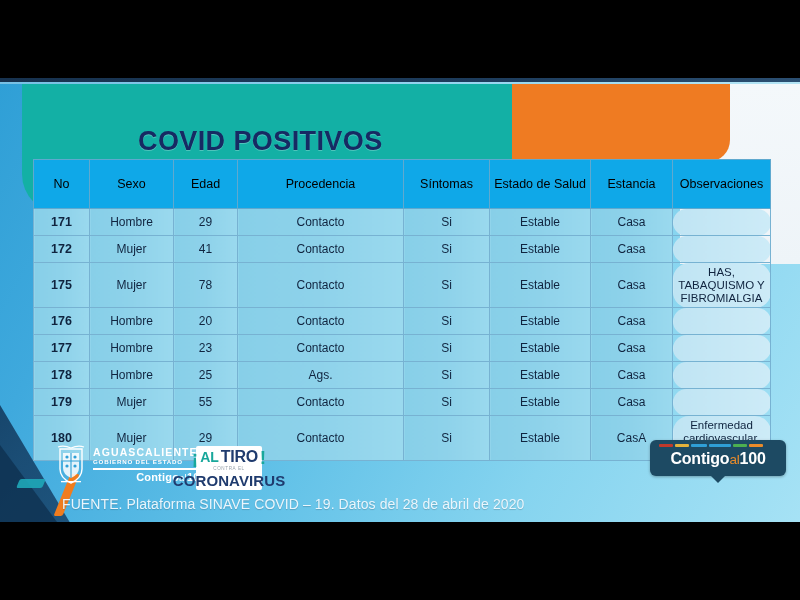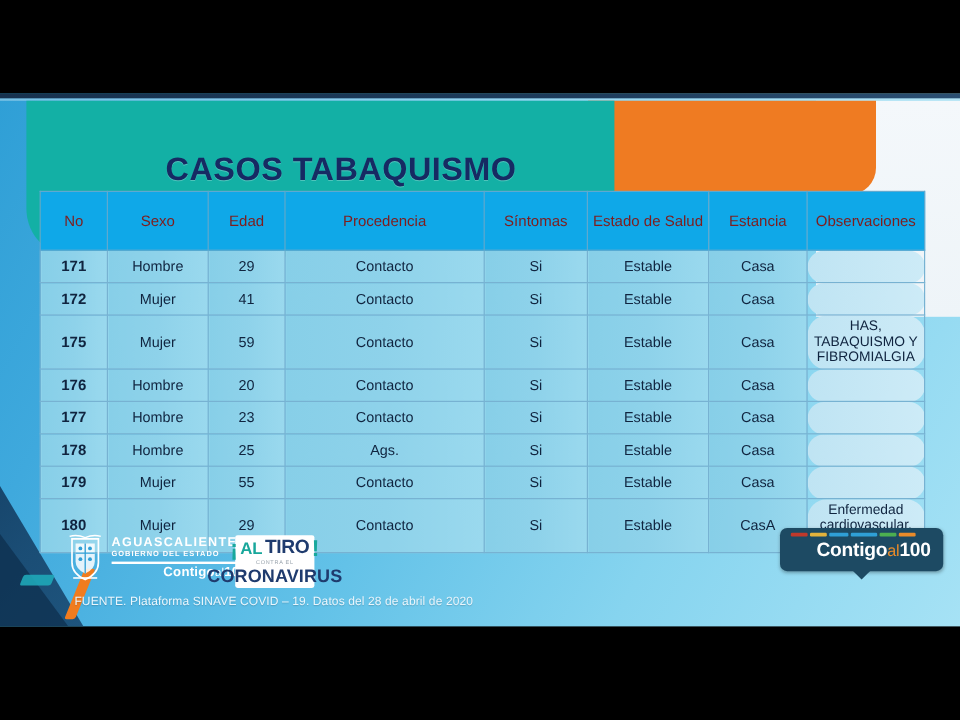--- a/index.html
+++ b/index.html
@@ -44,21 +44,21 @@
   .title{position:absolute;left:138px;top:48px;color:#162a63;
      font-size:27px;font-weight:bold;letter-spacing:.4px;
      font-family:"Liberation Sans",sans-serif;
      text-shadow:0 1px 0 rgba(255,255,255,.25);}
 
   
   #tablewrap{position:absolute;left:33px;top:81px;width:737px;}
   table{border-collapse:collapse;width:737px;table-layout:fixed;
         font-family:"Liberation Sans",sans-serif;}
   th,td{border:1px solid #7fb6d6;text-align:center;color:#10243f;}
-  thead th{background:#0fa8e8;color:#7f1d1d;font-size:12.5px;font-weight:normal;
+  thead th{background:#0fa8e8;color:#000000;font-size:12.5px;font-weight:normal;
      height:44px;line-height:14px;padding:2px 3px;border-color:#5fa9cf;}
   tbody td{height:24px;font-size:12px;padding:1px 3px;
      background:linear-gradient(90deg,#87cfe8 0%,#8ed2ea 50%,#9ad9ee 100%);
      border-color:#77b2d2;}
   tbody td.no{font-weight:bold;font-size:12.5px;}
   tbody td.obs{background:linear-gradient(90deg,#bfe4f3 0%,#cdebf7 100%);
      font-size:11.5px;line-height:13px;border-radius:16px;}
   tr.tall td{height:42px;}
 
   col.c-no{width:56px;}
@@ -86,49 +86,49 @@
   .altiro{position:absolute;left:196px;top:0px;width:66px;height:44px;
       background:#ffffff;border-radius:2px;display:flex;flex-direction:column;
       align-items:center;justify-content:center;}
   .altiro-top{display:flex;align-items:center;gap:2px;}
   .altiro-brk{color:#19a89c;font-size:19px;font-weight:bold;line-height:1;}
   .altiro-al{color:#18a79b;font-size:14px;font-weight:bold;line-height:1;}
   .altiro-tiro{color:#1f3b6e;font-size:16px;font-weight:bold;line-height:1;letter-spacing:-.3px;}
   .altiro-mid{color:#9aa4ad;font-size:4.6px;letter-spacing:.6px;margin-top:-1px;}
   .altiro-bot{color:#1f3b6e;font-size:15px;font-weight:bold;letter-spacing:.1px;margin-top:1px;}
 
-  .fuente{position:absolute;left:62px;top:50px;color:#eaf6fd;font-size:10px;
+  .fuente{position:absolute;left:62px;top:50px;color:#eaf6fd;font-size:14px;
      letter-spacing:.1px;text-shadow:0 1px 1px rgba(0,0,0,.18);}
 
   
   .bubble{position:absolute;left:650px;top:-6px;width:136px;height:36px;
      background:#1d4a63;border-radius:6px;box-shadow:0 1px 3px rgba(0,0,0,.3);}
   .bubble:after{content:"";position:absolute;left:60px;bottom:-7px;width:0;height:0;
      border-left:8px solid transparent;border-right:8px solid transparent;
      border-top:8px solid #1d4a63;}
   .stripes{position:absolute;left:9px;top:4px;display:flex;gap:2px;}
   .stripes i{display:block;height:3px;border-radius:1px;}
   .bubble-txt{position:absolute;left:0;top:10px;width:136px;text-align:center;
-     font-size:16px;font-weight:bold;color:#fff;letter-spacing:-.2px;padding-left:10px;}
+     font-size:16px;font-weight:bold;color:#fff;letter-spacing:-.2px;}
   .bubble-txt .al2{color:#e98b2a;font-weight:normal;font-size:13.5px;}
 </style>
 </head>
 <body>
 
 <div id="stage">
 
   <div id="slide">
 
     <div id="topline"></div>
     <div id="topline2"></div>
 
     <div class="whitepanel"></div>
     <div class="orange"></div>
     <div class="teal"></div>
-    <div class="title">CASOS TABAQUISMO</div>
+    <div class="title">COVID POSITIVOS</div>
 
     <div class="wedge"></div>
     <div class="wedge2"></div>
     <div class="wedge-teal"></div>
     <div class="wedge-orange"></div>
 
     <div id="tablewrap">
       <table>
         <colgroup>
           <col class="c-no">
@@ -169,21 +169,21 @@
               <td>41</td>
               <td>Contacto</td>
               <td>Si</td>
               <td>Estable</td>
               <td>Casa</td>
               <td class="obs"></td>
             </tr>
             <tr class="tall">
               <td class="no">175</td>
               <td>Mujer</td>
-              <td>59</td>
+              <td>78</td>
               <td>Contacto</td>
               <td>Si</td>
               <td>Estable</td>
               <td>Casa</td>
               <td class="obs">HAS, TABAQUISMO Y FIBROMIALGIA</td>
             </tr>
             <tr>
               <td class="no">176</td>
               <td>Hombre</td>
               <td>20</td>

